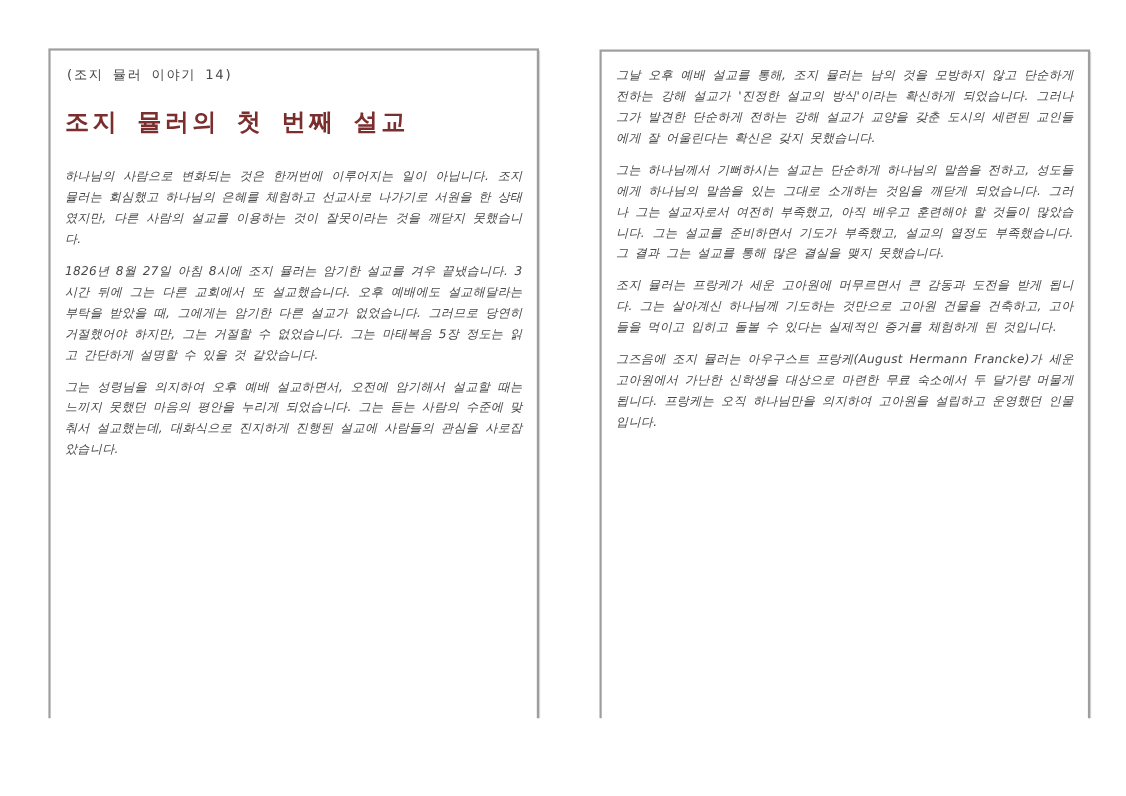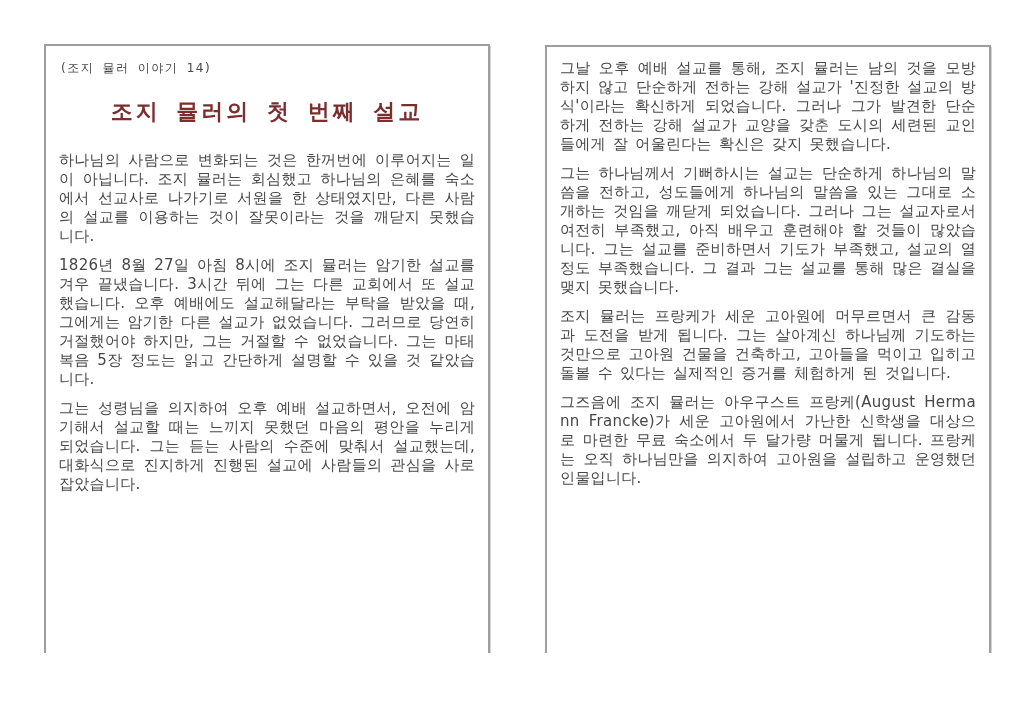--- a/index.html
+++ b/index.html
@@ -40,51 +40,51 @@
     font-size: 12px;
     letter-spacing: 1.5px;
     color: var(--text-color);
     margin: 3px 0 0 2px;
     word-spacing: 3px;
   }
   .doc-title {
     font-size: 22px;
     line-height: 26px;
     font-weight: bold;
-    text-align: center;
     color: var(--title-color);
     letter-spacing: 3px;
     word-spacing: 5px;
     margin: 22px 0 0 0;
   }
   .para-stack { display: block; }
   .page-left .para-stack { margin-top: 26px; }
   .page-right .para-stack { margin-top: 1px; }
   .para {
-    font-size: 15px;
+    font-size: 11px;
     line-height: 19px;
     letter-spacing: 0.3px;
     word-spacing: 2px;
     text-align: justify;
     word-break: break-all;
     margin: 0 0 10px 0;
     color: var(--text-color);
+    font-style: italic;
   }
   .para:last-child { margin-bottom: 0; }
 </style>
 </head>
 <body>
 
 <div class="canvas">
 
   <section class="page page-left">
     <div class="series-label">(조지 뮬러 이야기 14)</div>
     <h1 class="doc-title">조지 뮬러의 첫 번째 설교</h1>
     <div class="para-stack">
-        <p class="para">하나님의 사람으로 변화되는 것은 한꺼번에 이루어지는 일이 아닙니다. 조지 뮬러는 회심했고 하나님의 은혜를 숙소에서 선교사로 나가기로 서원을 한 상태였지만, 다른 사람의 설교를 이용하는 것이 잘못이라는 것을 깨닫지 못했습니다.</p>
+        <p class="para">하나님의 사람으로 변화되는 것은 한꺼번에 이루어지는 일이 아닙니다. 조지 뮬러는 회심했고 하나님의 은혜를 체험하고 선교사로 나가기로 서원을 한 상태였지만, 다른 사람의 설교를 이용하는 것이 잘못이라는 것을 깨닫지 못했습니다.</p>
         <p class="para">1826년 8월 27일 아침 8시에 조지 뮬러는 암기한 설교를 겨우 끝냈습니다. 3시간 뒤에 그는 다른 교회에서 또 설교했습니다. 오후 예배에도 설교해달라는 부탁을 받았을 때, 그에게는 암기한 다른 설교가 없었습니다. 그러므로 당연히 거절했어야 하지만, 그는 거절할 수 없었습니다. 그는 마태복음 5장 정도는 읽고 간단하게 설명할 수 있을 것 같았습니다.</p>
         <p class="para">그는 성령님을 의지하여 오후 예배 설교하면서, 오전에 암기해서 설교할 때는 느끼지 못했던 마음의 평안을 누리게 되었습니다. 그는 듣는 사람의 수준에 맞춰서 설교했는데, 대화식으로 진지하게 진행된 설교에 사람들의 관심을 사로잡았습니다.</p>
       </div>
   </section>
 
   <section class="page page-right">
     <div class="para-stack">
         <p class="para">그날 오후 예배 설교를 통해, 조지 뮬러는 남의 것을 모방하지 않고 단순하게 전하는 강해 설교가 '진정한 설교의 방식'이라는 확신하게 되었습니다. 그러나 그가 발견한 단순하게 전하는 강해 설교가 교양을 갖춘 도시의 세련된 교인들에게 잘 어울린다는 확신은 갖지 못했습니다.</p>
         <p class="para">그는 하나님께서 기뻐하시는 설교는 단순하게 하나님의 말씀을 전하고, 성도들에게 하나님의 말씀을 있는 그대로 소개하는 것임을 깨닫게 되었습니다. 그러나 그는 설교자로서 여전히 부족했고, 아직 배우고 훈련해야 할 것들이 많았습니다. 그는 설교를 준비하면서 기도가 부족했고, 설교의 열정도 부족했습니다. 그 결과 그는 설교를 통해 많은 결실을 맺지 못했습니다.</p>
         <p class="para">조지 뮬러는 프랑케가 세운 고아원에 머무르면서 큰 감동과 도전을 받게 됩니다. 그는 살아계신 하나님께 기도하는 것만으로 고아원 건물을 건축하고, 고아들을 먹이고 입히고 돌볼 수 있다는 실제적인 증거를 체험하게 된 것입니다.</p>

